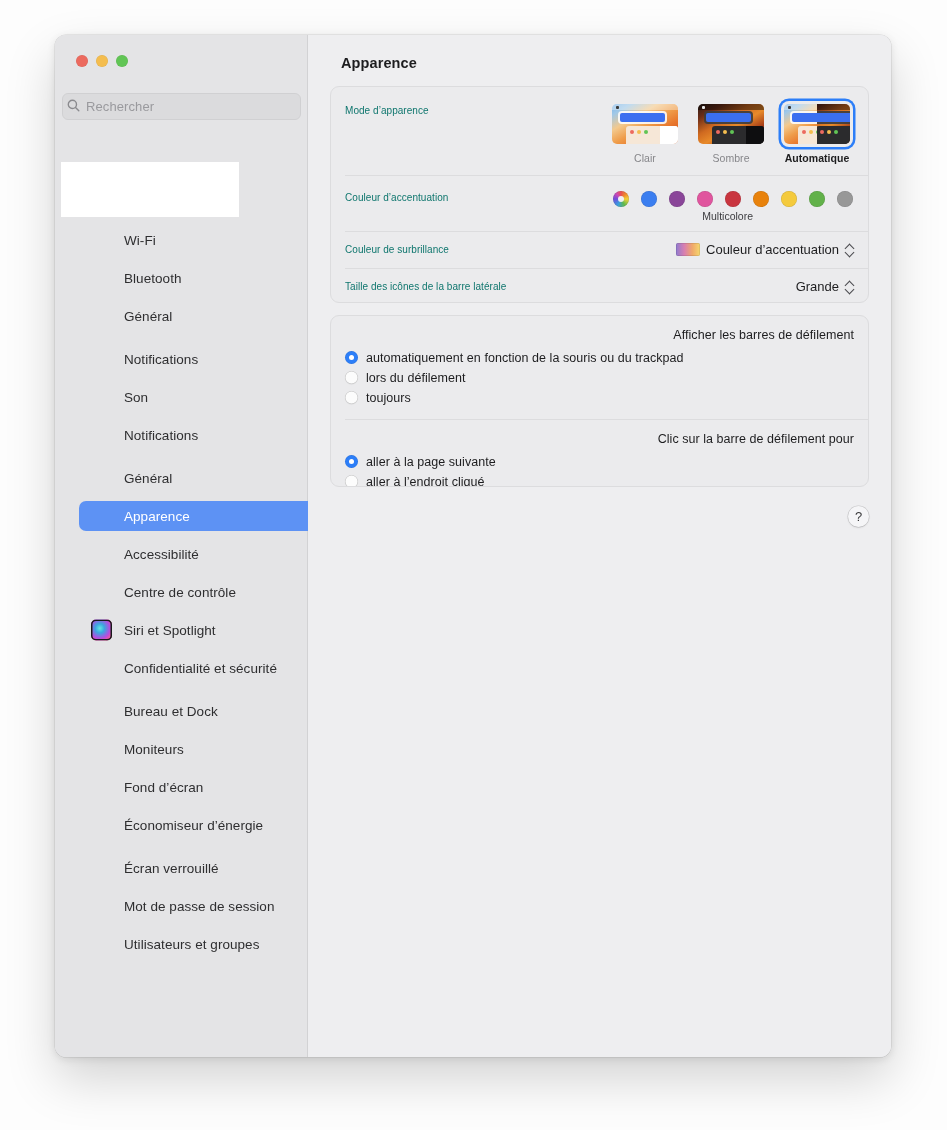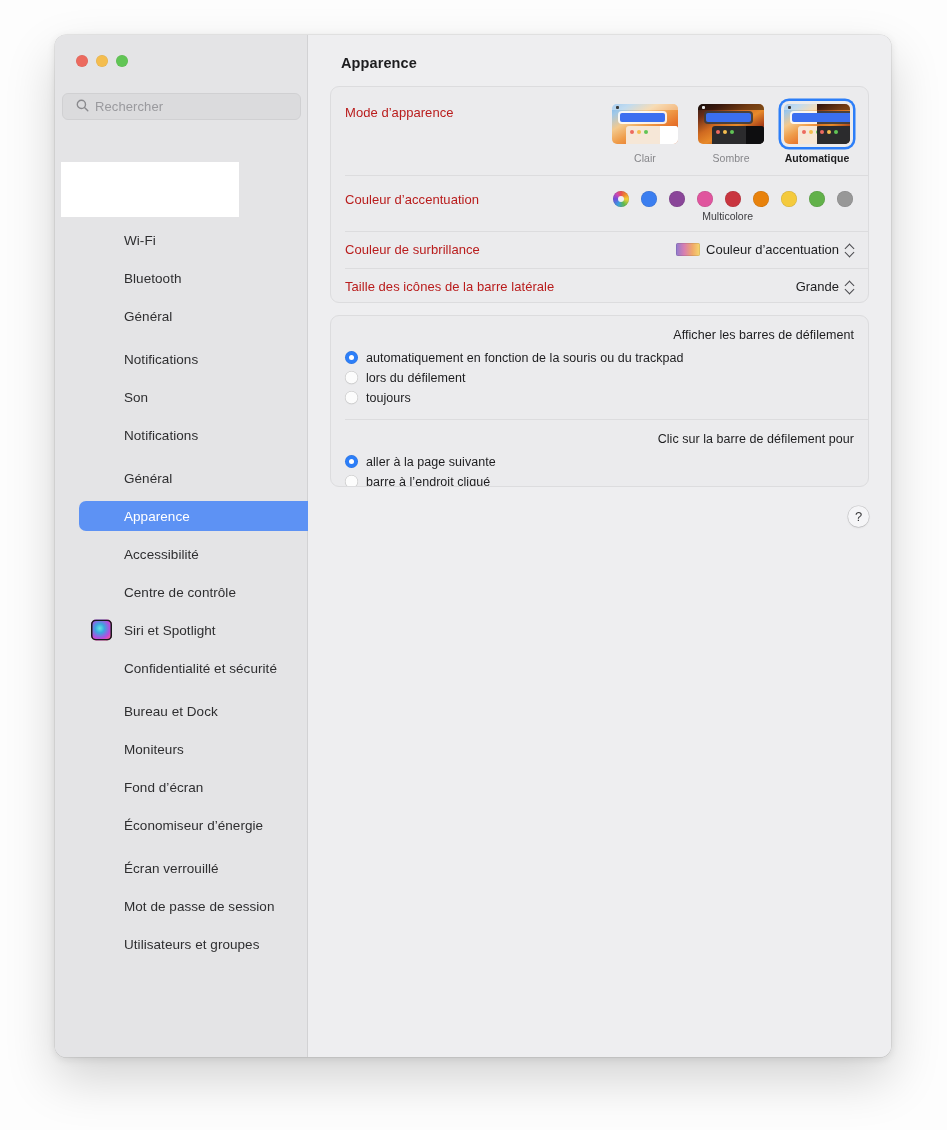--- a/index.html
+++ b/index.html
@@ -38,21 +38,21 @@
   .tl.red { background: #ec6a5f; box-shadow: inset 0 0 0 0.5px rgba(0,0,0,.08); }
   .tl.yellow { background: #f4bd4f; box-shadow: inset 0 0 0 0.5px rgba(0,0,0,.08); }
   .tl.green { background: #61c555; box-shadow: inset 0 0 0 0.5px rgba(0,0,0,.08); }
 
   #search-field {
     position: absolute; left: 7px; top: 58px;
     width: 239px; height: 27px;
     background: #dbdbdd;
     border: 0.5px solid #d0d0d2;
     border-radius: 6px;
-    display: flex; align-items: center; padding: 0 13px;
+    display: flex; align-items: center; padding: 0 4px;
     gap: 6px;
   }
   #search-field svg { flex: 0 0 auto; }
   .search-ph { font-size: 13px; color: #9a9a9e; letter-spacing: .1px; }
 
   #account-block {
     position: absolute; left: 6px; top: 127px;
     width: 178px; height: 55px;
     background: #ffffff;
   }
@@ -105,21 +105,21 @@
 
   .row {
     position: relative;
     display: flex; align-items: center;
     padding: 0 14px;
   }
   .row + .row .sep-line {
     position: absolute; left: 14px; right: 0; top: 0;
     height: 0.5px; background: #dcdcde;
   }
-  .row-label { font-size: 13px; color: #b91c1c; letter-spacing: .05px; }
+  .row-label { font-size: 10px; color: #0f766e; letter-spacing: .05px; }
 
   
   #row-mode { height: 88px; align-items: flex-start; padding-top: 14px; }
   #row-mode .row-label { margin-top: 4px; }
   .mode-options { display: flex; gap: 14px; margin-left: auto; margin-right: 1px; }
   .mode-opt { width: 72px; display: flex; flex-direction: column; align-items: center; gap: 5px; }
   .thumb-wrap {
     width: 72px; height: 46px; border-radius: 7px;
     padding: 3px; display: block;
   }
@@ -515,21 +515,21 @@
         <div class="radio-group" style="padding-top:13px;">
           <span class="group-sep"></span>
           <div class="group-title">Clic sur la barre de défilement pour</div>
 
           <div class="radio-row">
             <span class="radio on"></span>
             <span class="radio-label">aller à la page suivante</span>
           </div>
           <div class="radio-row">
             <span class="radio"></span>
-            <span class="radio-label">barre à l’endroit cliqué</span>
+            <span class="radio-label">aller à l’endroit cliqué</span>
           </div>
         </div>
 
       </div>
 
       <div id="help-button">
         <span>?</span>
       </div>
 
     </div>

